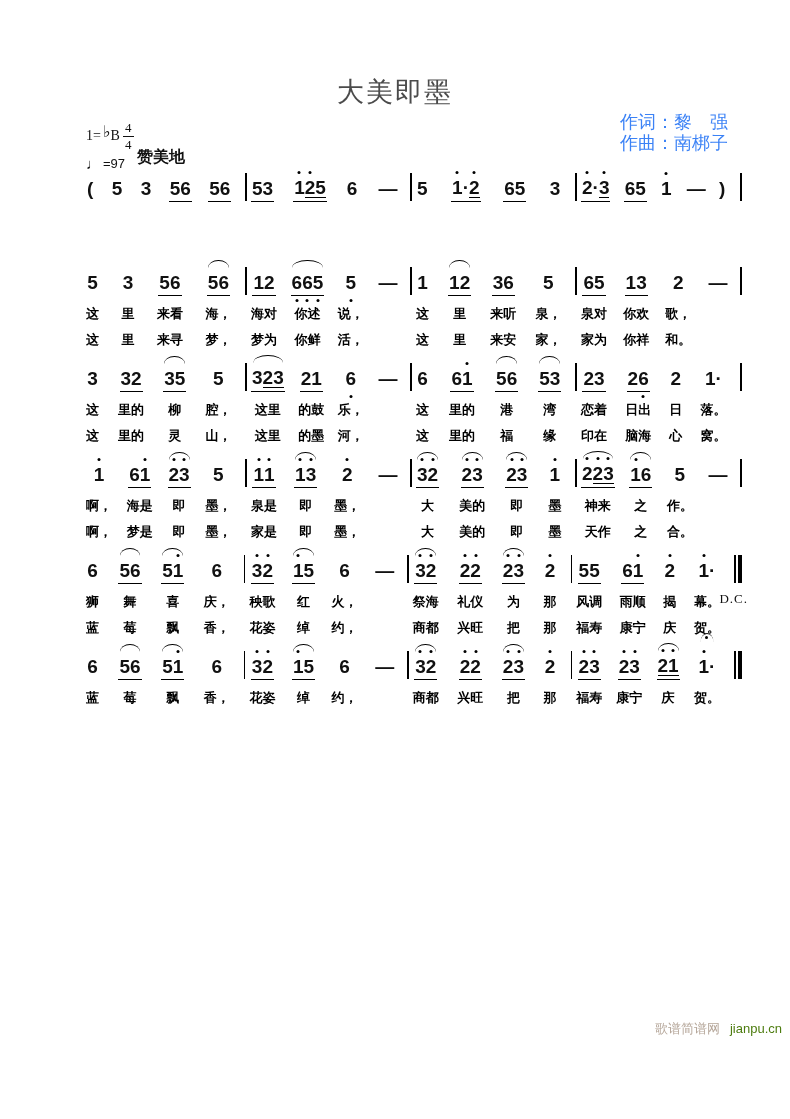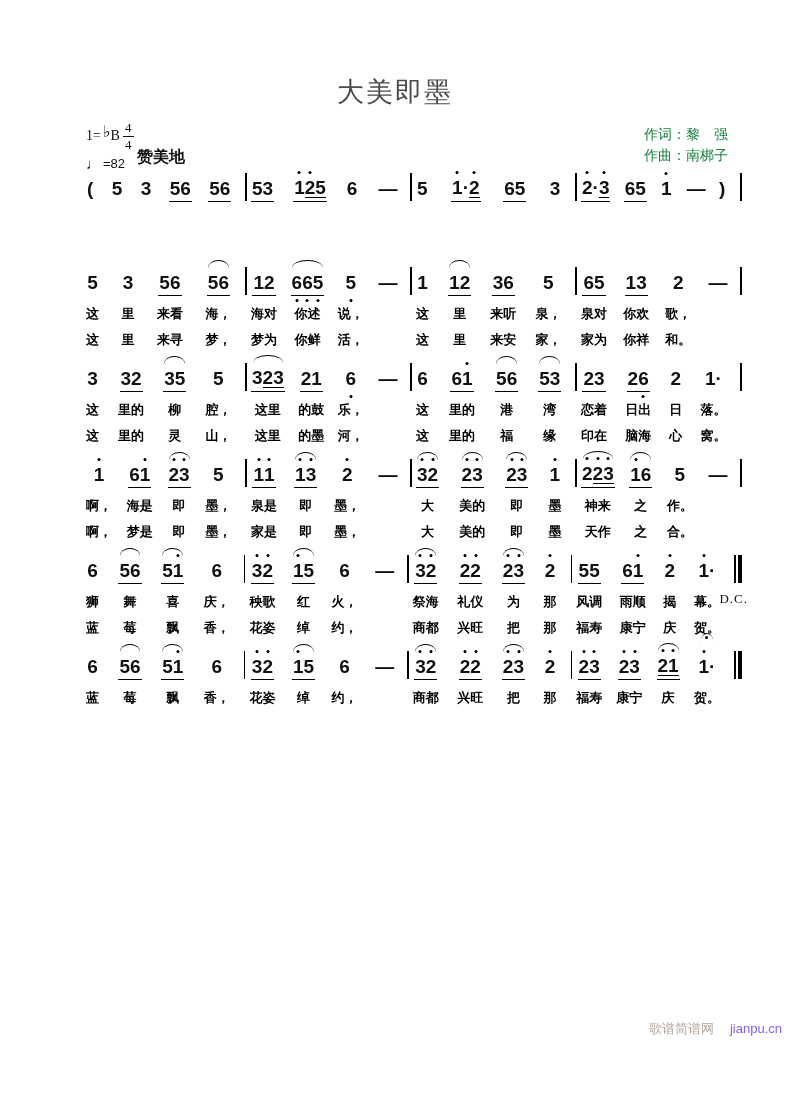--- a/index.html
+++ b/index.html
@@ -13,21 +13,21 @@
   .keysig{position:absolute;left:86px;top:118px;display:flex;align-items:center;height:36px;
           font-family:"Liberation Serif","DejaVu Serif",serif;font-size:14px;color:#111;}
   .flat{font-size:16px;margin:-10px 0 0 2px;}
   .frac{display:inline-flex;flex-direction:column;align-items:center;margin-left:3px;
         font-size:13px;line-height:1.05;}
   .fline{width:11px;border-top:1px solid #111;margin:1px 0;}
   .tempo{position:absolute;left:86px;top:155px;display:flex;align-items:center;gap:2px;
          font-size:13px;color:#111;}
   .qnote{font-size:15px;}
   .expr{position:absolute;left:137px;top:147px;font-size:16px;font-weight:700;color:#111;}
-  .credits{position:absolute;right:62px;top:124px;color:#15803d;font-size:14px;line-height:21px;}
+  .credits{position:absolute;right:62px;top:112px;color:#3b82f6;font-size:18px;line-height:21px;}
   
   #score{position:absolute;left:0;top:0;width:790px;height:1119px;}
   .system{position:absolute;left:82px;width:660px;display:flex;align-items:flex-start;}
   .meas{flex:1 1 0;min-width:0;}
   .cols{display:flex;justify-content:space-between;padding:0 14px 0 4px;}
   .col{display:flex;flex-direction:column;align-items:center;}
   .note{height:30px;display:flex;align-items:flex-end;
         font-weight:700;font-size:19px;line-height:1;}
   .grp{position:relative;display:inline-flex;padding:0 1px 3px 1px;
        border-bottom:1.8px solid transparent;}
@@ -50,21 +50,21 @@
   .fb1{width:1.6px;height:28px;background:#000;}
   .fb2{width:4px;height:28px;background:#000;}
   .lyr{font-size:13px;font-weight:700;height:24px;line-height:24px;white-space:nowrap;color:#000;}
   .lyr.first{margin-top:6px;}
   .lyr.second{margin-top:2px;}
   .dc{position:absolute;right:-6px;top:37px;font-family:"Liberation Serif","DejaVu Serif",serif;
       font-size:13px;letter-spacing:1px;color:#111;}
   
   .wm{position:absolute;right:8px;bottom:12px;font-size:13px;}
   .wm-site{color:#b5a699;margin-top:36px;}
-  .wm-url{color:#8b5cf6;margin-left:16px;}
+  .wm-url{color:#4d7c0f;margin-left:10px;}
 </style>
 </head>
 <body>
 
 <div id="page">
 
   <div class="titlebar">大美即墨</div>
 
   <div class="keysig">
     <span>1=</span>
@@ -72,21 +72,21 @@
       <span>B</span>
     <span class="frac">
       <span>4</span>
       <span class="fline"></span>
       <span>4</span>
     </span>
   </div>
 
   <div class="tempo">
     <span class="qnote">♩</span>
-      <span>=82</span>
+      <span>=97</span>
   </div>
 
   <div class="expr">赞美地</div>
 
   <div class="credits">
     <div>作词：黎　强</div>
     <div>作曲：南梆子</div>
   </div>
 
   <div id="score">

